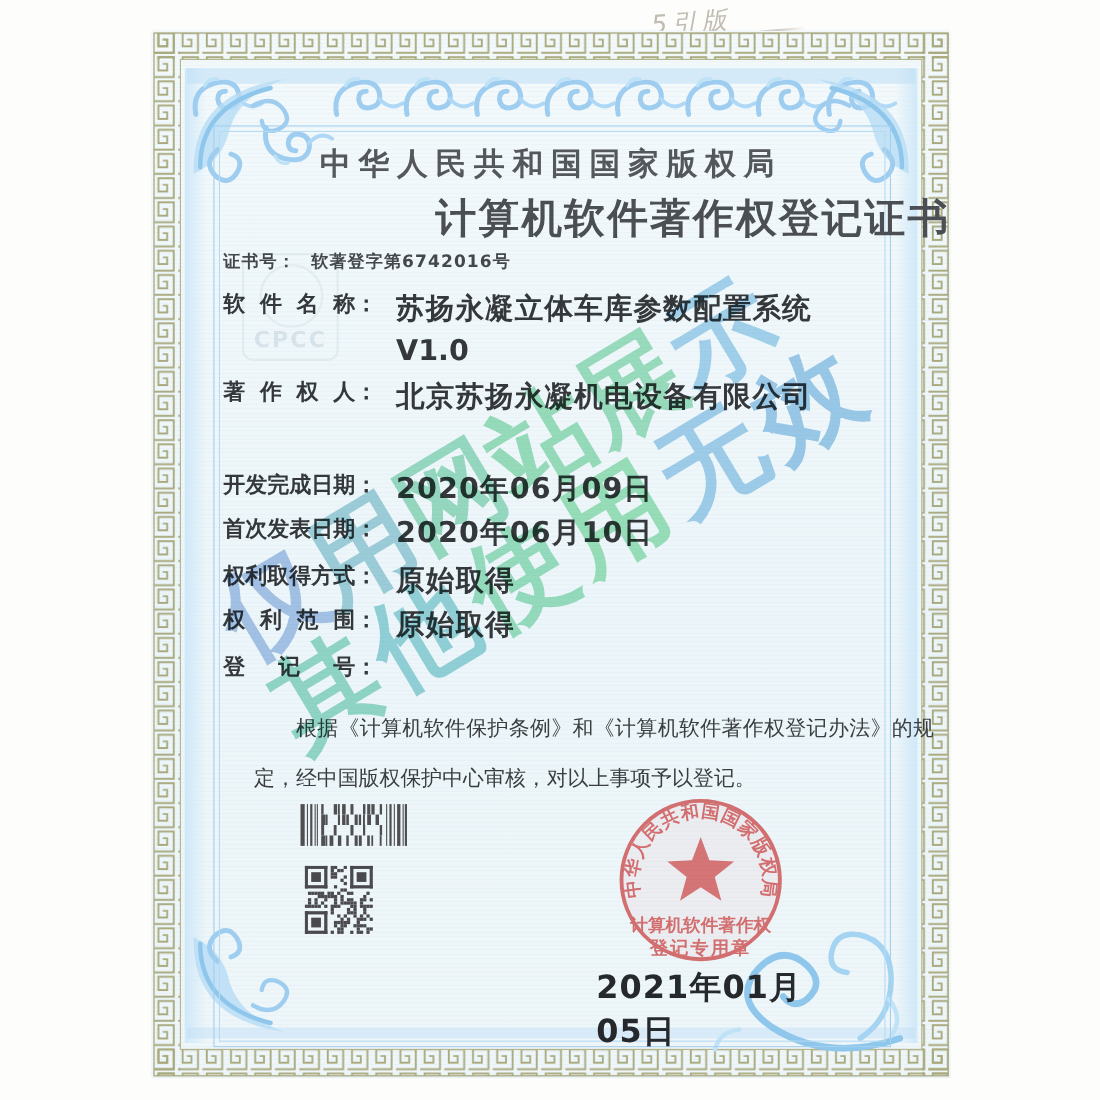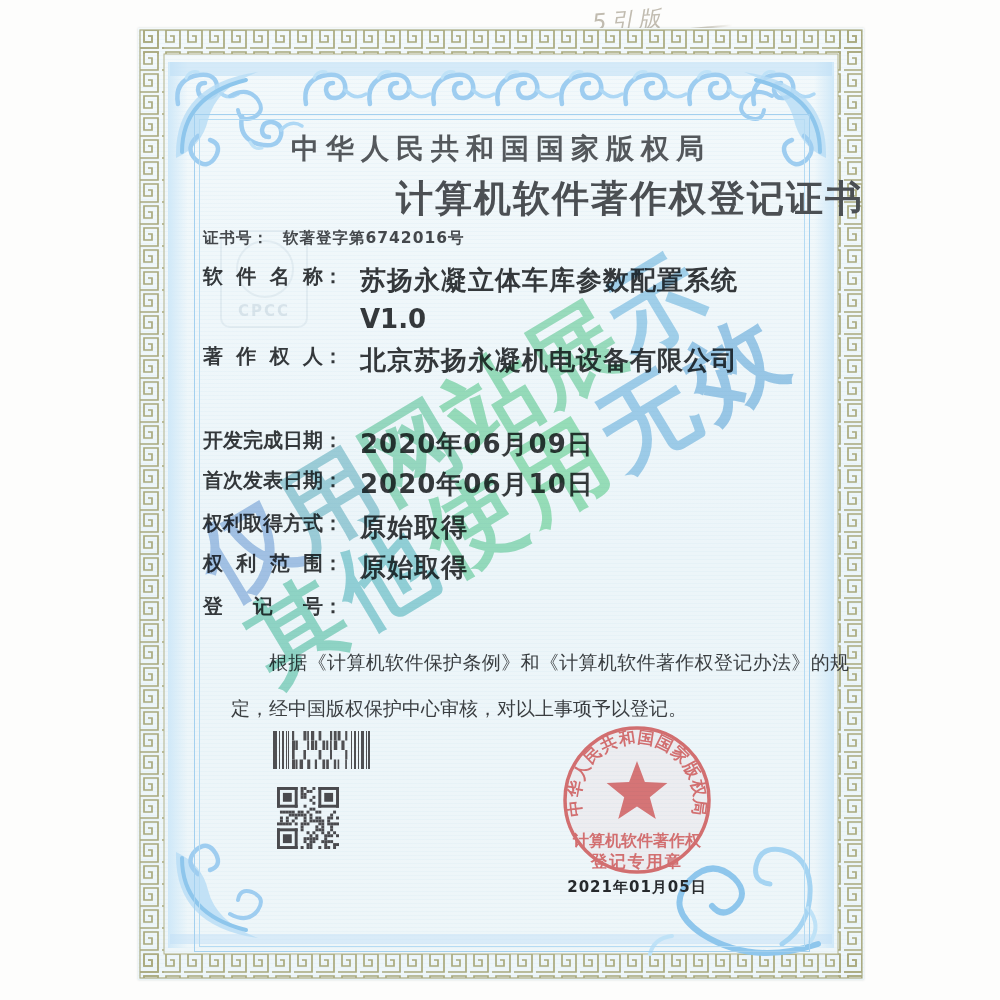--- a/index.html
+++ b/index.html
@@ -40,21 +40,21 @@
   .emboss{
     position:absolute;left:82px;top:202px;width:84px;height:94px;
     border:2px solid rgba(168,190,202,.35);border-radius:10px;opacity:.55;
   }
   .emboss .circ{
     position:absolute;left:14px;top:8px;width:54px;height:54px;border-radius:50%;
     border:2px solid rgba(168,190,202,.35);
   }
   .emboss .ctext{
     position:absolute;left:0;right:0;bottom:6px;text-align:center;
-    color:rgba(160,182,196,.55);font-size:15px;font-weight:bold;letter-spacing:2px;margin-top:28px;
+    color:rgba(160,182,196,.55);font-size:20px;font-weight:bold;letter-spacing:2px;margin-top:28px;
   }
   
   .authority{
     position:absolute;left:0;top:102px;width:726px;text-align:center;
     font-family:"DejaVu Serif","Liberation Serif",serif;
     font-size:28px;font-weight:bold;color:#54585c;letter-spacing:7px;
   }
   .cert-title{
     position:absolute;left:0;top:146px;width:726px;text-align:right;
     font-family:"DejaVu Serif","Liberation Serif",serif;
@@ -83,22 +83,22 @@
   }
   
   .barcode{position:absolute;left:135px;top:703px;}
   .qrcode{position:absolute;left:139px;top:759px;}
   .serial{position:absolute;left:112px;top:856px;font-size:23px;}
   .serial .no{font-family:"DejaVu Serif","Liberation Serif",serif;color:#3c4043;letter-spacing:2px;}
   .serial .num{color:#cf8a94;letter-spacing:3px;margin-left:10px;font-weight:500;}
   
   .seal{position:absolute;left:414px;top:687px;width:170px;height:170px;mix-blend-mode:multiply;opacity:.95;}
   .issue-date{
-    position:absolute;left:404px;top:850px;width:190px;text-align:center;
-    font-size:15px;font-weight:bold;color:#26292c;letter-spacing:1px;
+    position:absolute;left:404px;top:850px;width:190px;
+    font-size:29px;font-weight:bold;color:#26292c;letter-spacing:1px;
   }
   
   .watermark{
     position:absolute;left:105px;top:337px;width:760px;height:250px;
     transform:rotate(-31deg);
     display:flex;flex-direction:column;align-items:center;justify-content:center;
     mix-blend-mode:multiply;opacity:.82;pointer-events:none;
   }
   .wline{font-size:94px;font-weight:bold;line-height:94px;white-space:nowrap;}
   .wline1{letter-spacing:1px;transform:translateX(-10px);}

